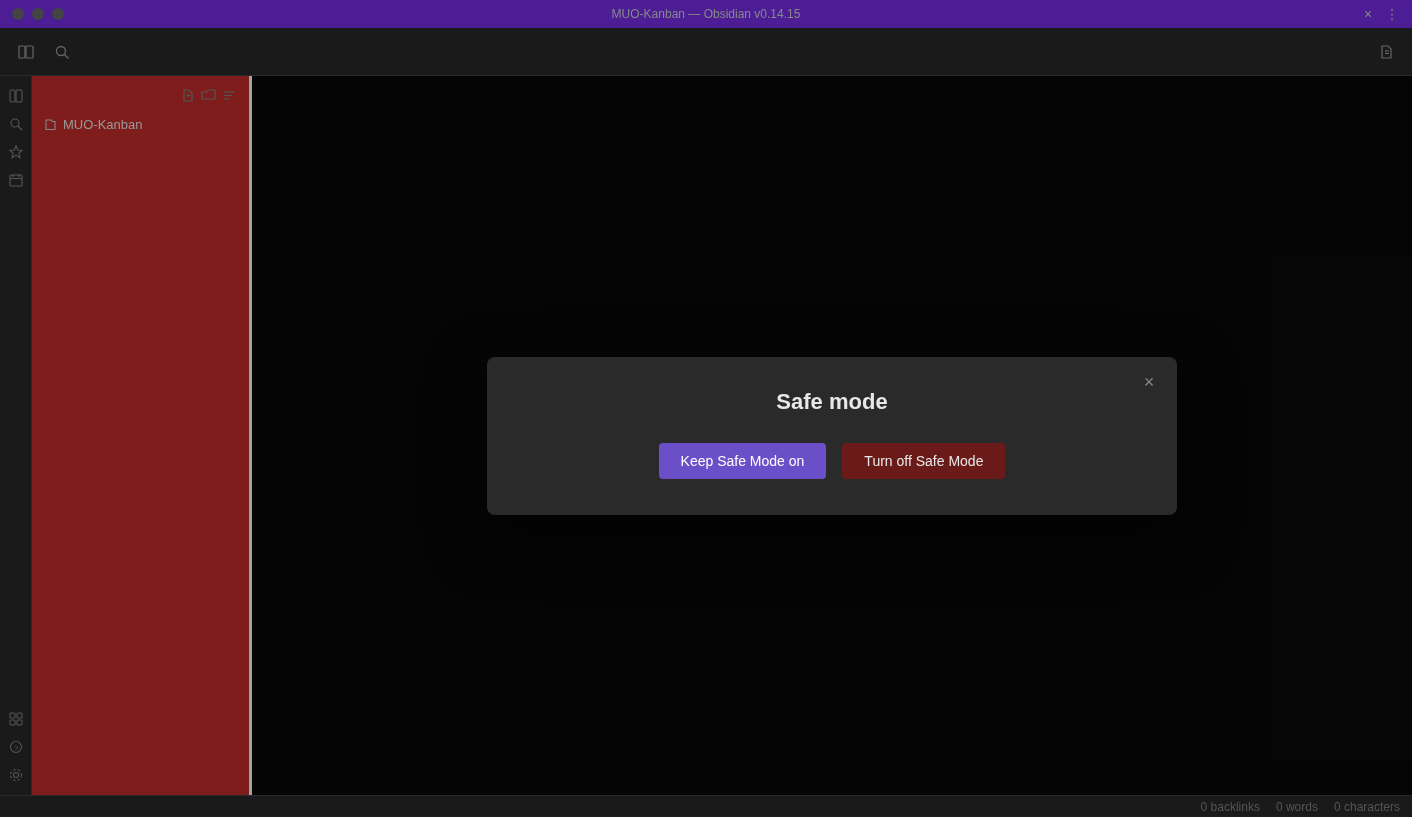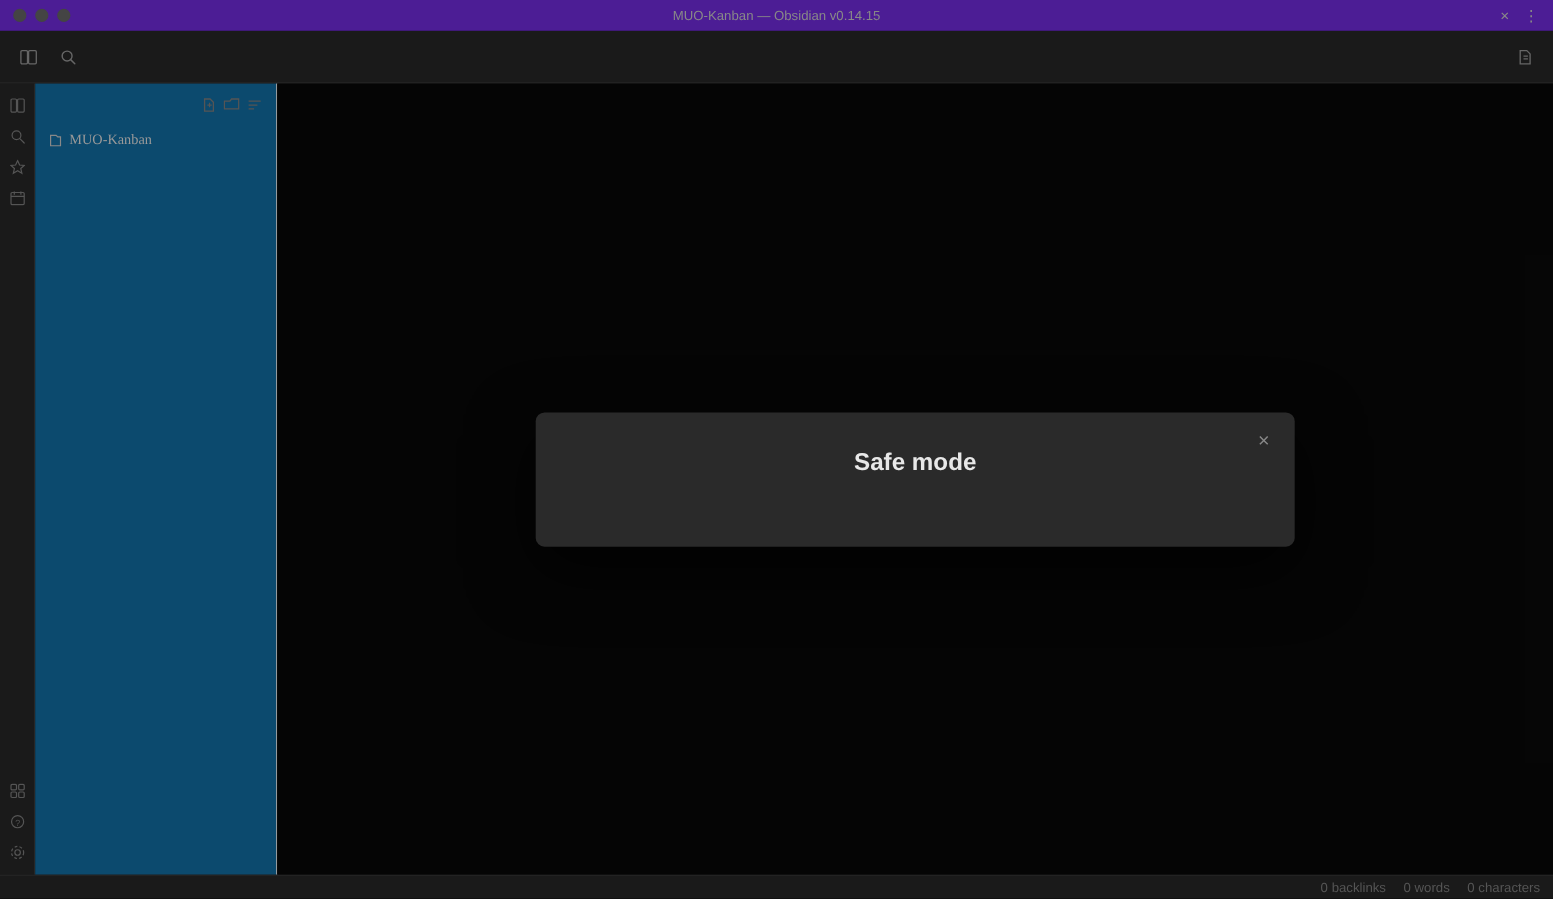--- a/index.html
+++ b/index.html
@@ -124,24 +124,23 @@
       border-radius: 3px;
     }
 
     .sidebar-spacer {
       flex: 1;
     }
 
     
     .file-tree {
       width: 220px;
-      background: #0c4a6e;
-      border-right: 1px solid #a3a3a3;
+      background: #7f1d1d;
+      border-right: 3px solid #a3a3a3;
       padding: 8px 0;
-      font-family: Liberation Serif, serif;
     }
 
     .file-tree-header {
       padding: 4px 12px 8px;
       display: flex;
       align-items: center;
       gap: 8px;
     }
 
     .file-tree-icons {
@@ -403,20 +402,24 @@
 
     <div class="overlay">
       <div class="modal">
 
         <button class="modal-close">×</button>
 
         <div class="modal-title">Safe mode</div>
 
 
 
+        <div class="modal-actions">
+          <button class="btn-keep">Keep Safe Mode on</button>
+          <button class="btn-turnoff">Turn off Safe Mode</button>
+        </div>
 
       </div>
     </div>
 
   </div>
 </div>
 
 <div class="status-bar">
   <span>0 backlinks</span>
   <span>0 words</span>

